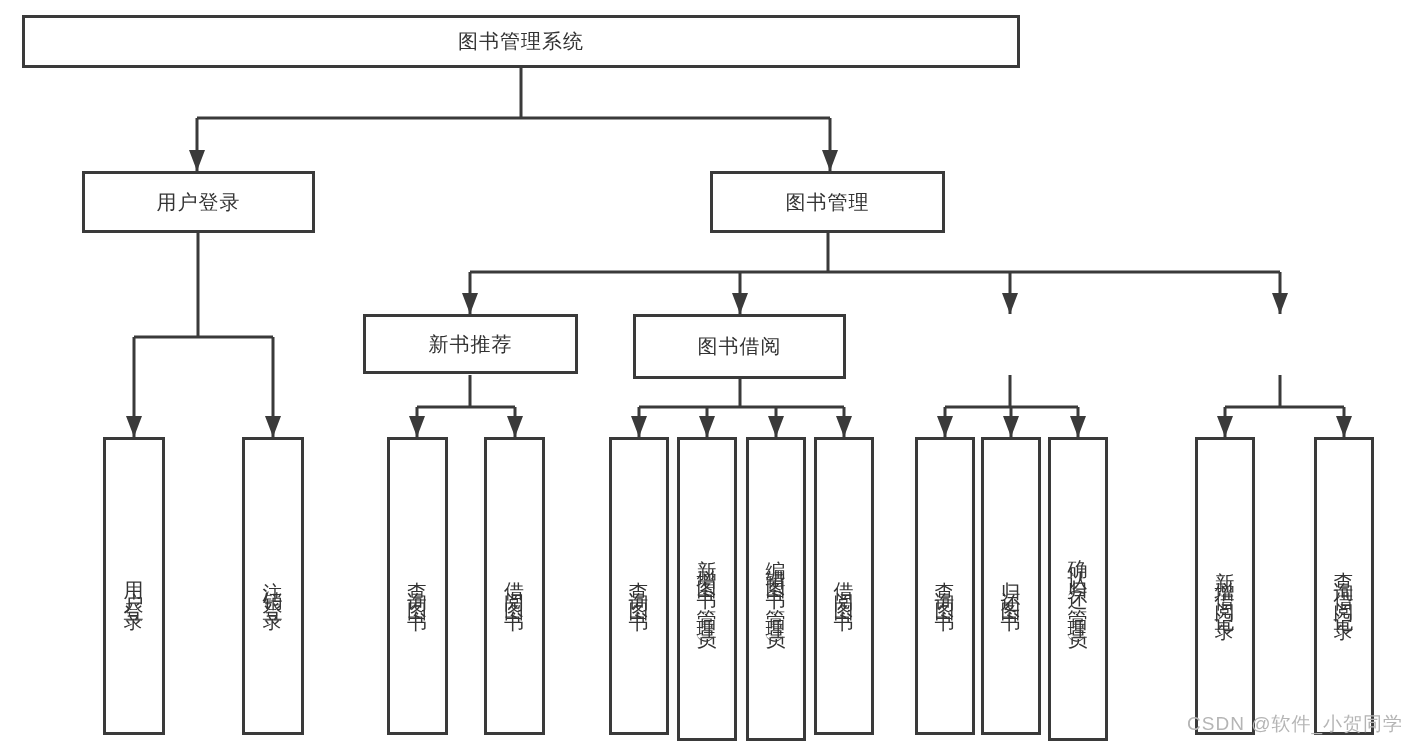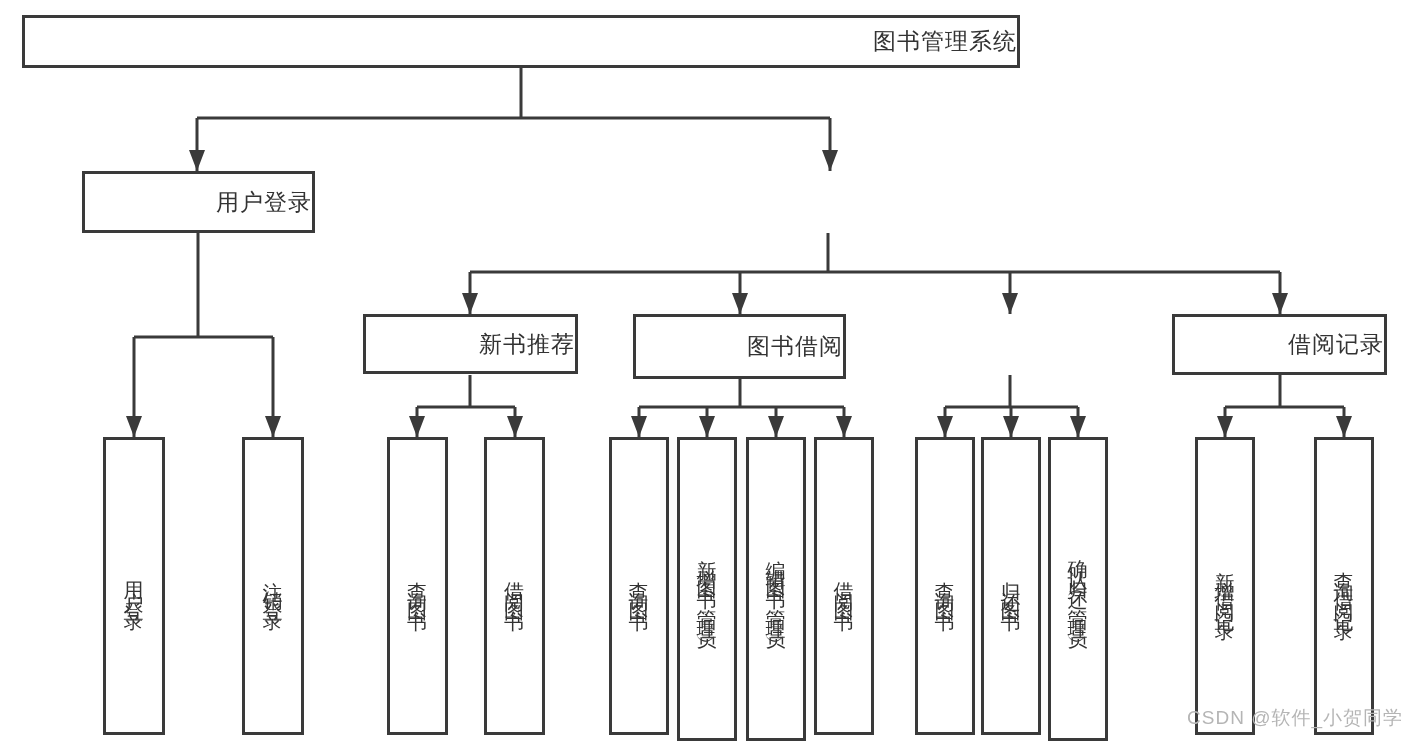--- a/index.html
+++ b/index.html
@@ -15,23 +15,23 @@
     position:relative;
     width:1405px;height:747px;
     background:var(--bg);
     overflow:hidden;
   }
   .wires{position:absolute;left:0;top:0;width:1405px;height:747px;}
   .node{
     position:absolute;
     border:3px solid var(--line);
     background:#fff;
-    display:flex;align-items:center;justify-content:flex-end;
+    display:flex;align-items:center;justify-content:center;
     color:var(--text);
-    font-size:23px;
+    font-size:20px;
     letter-spacing:1px;
     z-index:2;
   }
   .leaf{
     position:absolute;
     top:437px;height:298px;
     border:3px solid var(--line);
     background:#fff;
     display:flex;align-items:center;justify-content:center;
     z-index:2;
@@ -41,21 +41,21 @@
     writing-mode:vertical-rl;
     text-orientation:mixed;
     font-size:20px;
     line-height:1;
     letter-spacing:10px;
     color:var(--text);
     white-space:nowrap;
   }
   .watermark{
     position:absolute;
-    right:2px;bottom:16px;
+    right:2px;bottom:10px;
     font-size:19px;
     color:var(--wm);
     letter-spacing:1px;
     z-index:5;
     white-space:nowrap;
   }
 </style>
 </head>
 <body>
 
@@ -78,29 +78,29 @@
          M1217,416 H1233 L1225,437 Z  M1336,416 H1352 L1344,437 Z"></path>
   </svg>
 
   <div class="node" style="left:22px;top:15px;width:998px;height:53px;">
     <span>图书管理系统</span>
   </div>
 
   <div class="node" style="left:82px;top:171px;width:233px;height:62px;">
     <span>用户登录</span>
   </div>
+  <div class="node" style="left:710px;top:171px;width:235px;height:62px;">
+    <span>图书管理</span>
+  </div>
 
   <div class="node" style="left:363px;top:314px;width:215px;height:60px;">
     <span>新书推荐</span>
   </div>
   <div class="node" style="left:633px;top:314px;width:213px;height:65px;">
     <span>图书借阅</span>
-  </div>
-  <div class="node" style="left:1172px;top:314px;width:215px;height:61px;">
-    <span>借阅记录</span>
   </div>
 
   <div class="leaf" style="left:103px;width:62px;">
     <span>用户登录</span>
   </div>
   <div class="leaf" style="left:242px;width:62px;">
     <span>注销登录</span>
   </div>
 
   <div class="leaf" style="left:387px;width:61px;">

